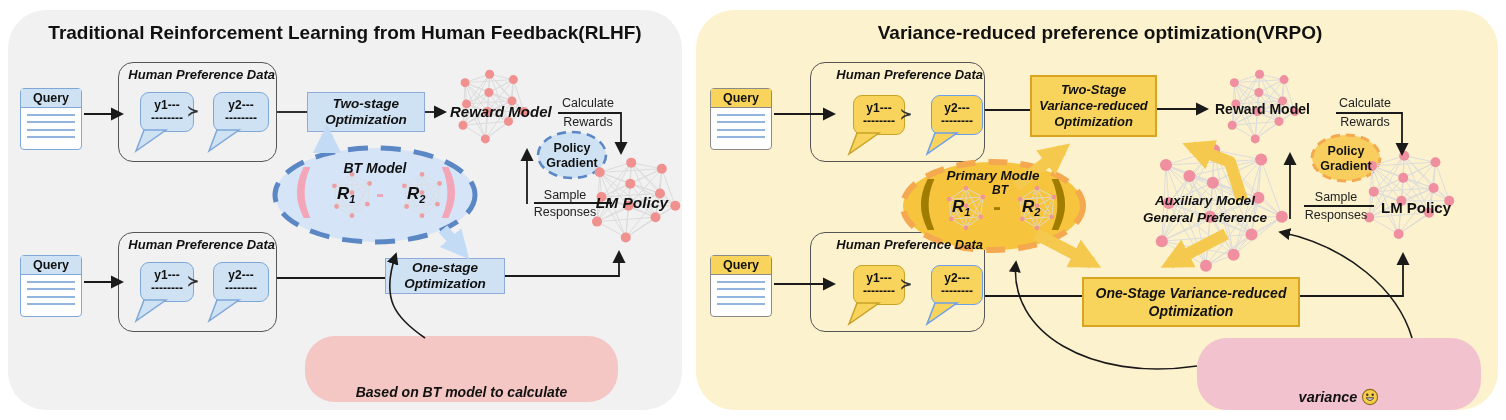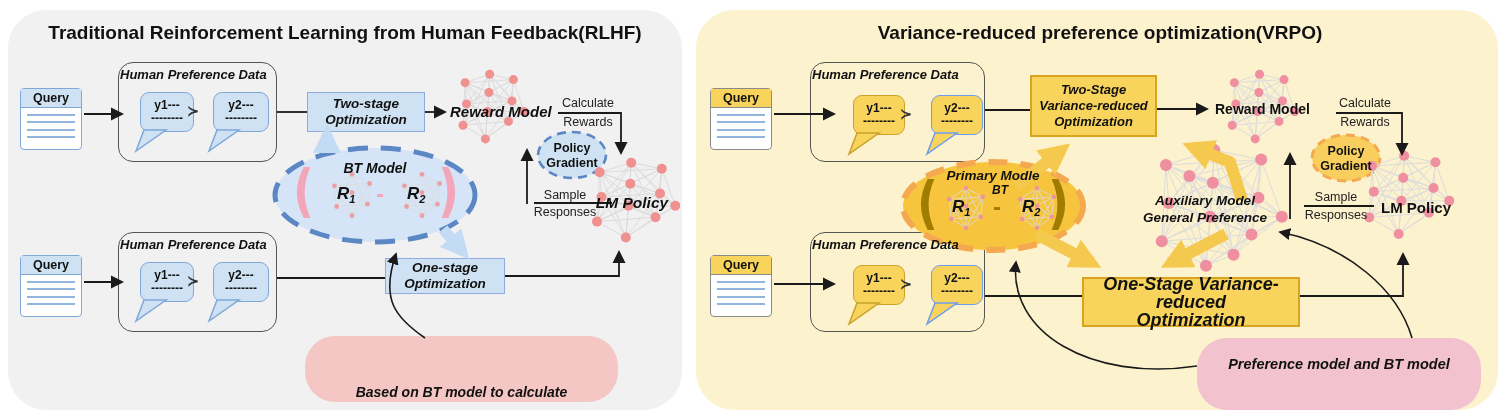--- a/index.html
+++ b/index.html
@@ -17,21 +17,21 @@
   .panel{border-radius:38px;z-index:0;}
   .title{font-weight:bold;font-size:19px;text-align:center;z-index:3;letter-spacing:0px;}
   .doc{border:1.6px solid var(--blue-border);border-radius:4px;background:#fff;z-index:1;}
   .doc .dhead{height:18px;border-bottom:1.4px solid var(--blue-border);
       display:flex;align-items:center;justify-content:center;
       font-weight:bold;font-size:12.5px;}
   .doc.blue .dhead{background:var(--blue-fill);}
   .doc.yellow .dhead{background:var(--yellow-fill);}
   .doc .dline{height:2px;background:var(--doc-line-blue);margin:5.5px 6px 0 6px;opacity:.85;}
   .hpdbox{border:1.6px solid #555;border-radius:15px;z-index:1;}
-  .hpdtitle{font-weight:bold;font-style:italic;font-size:13px;text-align:left;z-index:3;}
+  .hpdtitle{font-weight:bold;font-style:italic;font-size:13px;text-align:right;z-index:3;}
   .bubble{border-radius:9px;z-index:1;display:flex;flex-direction:column;align-items:center;
       justify-content:center;font-weight:bold;font-size:12px;line-height:13px;margin-left:10px;}
   .bubble.blue{background:var(--blue-fill);border:1.5px solid var(--blue-border);}
   .bubble.y1y{background:var(--yellow-fill);border:1.5px solid #C9A227;}
   .bubble.y2y{background:var(--yellow-fill);border:1.5px solid #6D9EEB;}
   .succ{font-family:"DejaVu Sans",sans-serif;font-weight:bold;font-size:15px;color:#333;
       z-index:3;text-align:center;}
   .stagebox{z-index:1;display:flex;flex-direction:column;align-items:center;justify-content:center;
       font-weight:bold;font-style:italic;text-align:center;}
   .stagebox.blue{background:var(--blue-fill);border:1.8px solid #8FAADC;font-size:13.5px;line-height:16px;}
@@ -196,29 +196,26 @@
 <div class="abs hpdtitle" style="left:812px;top:237px;width:171px;">Human Preference Data</div>
 <div class="abs bubble y1y" style="left:843px;top:265px;width:52px;height:40px;">
   <span>y1---</span>
   <span>--------</span>
 </div>
 <div class="abs succ" style="left:897px;top:275px;width:18px;">≻</div>
 <div class="abs bubble y2y" style="left:921px;top:265px;width:52px;height:40px;">
   <span>y2---</span>
   <span>--------</span>
 </div>
-<div class="abs stagebox yellow" style="left:1082px;top:277px;width:218px;height:50px;font-size:18px;line-height:18px;text-align:center;">
+<div class="abs stagebox yellow" style="left:1082px;top:277px;width:218px;height:50px;font-size:14px;line-height:18px;text-align:center;">
   <span>One-Stage Variance-reduced</span>
   <span>Optimization</span>
 </div>
 
 <div class="abs note" style="left:1197px;top:338px;width:284px;height:72px;background:var(--note-right-bg);font-size:14.5px;">
-  <div class="nline">
-      <span>Preference model and BT model</span>
-    </div>
   <div class="nline">
       <span>variance</span>
     <svg width="18" height="18" viewBox="0 0 20 20">
       <circle cx="10" cy="10" r="8.4" fill="#F9CB4A" stroke="#8F711B" stroke-width="1.3"></circle>
       <circle cx="7" cy="7.5" r="1.3" fill="#333"></circle>
         <circle cx="13" cy="7.5" r="1.3" fill="#333"></circle>
       <path d="M5.8 11 Q10 16.5 14.2 11 Z" fill="#fff" stroke="#333" stroke-width="1.1" stroke-linejoin="round"></path>
     </svg>
   </div>
 </div>

